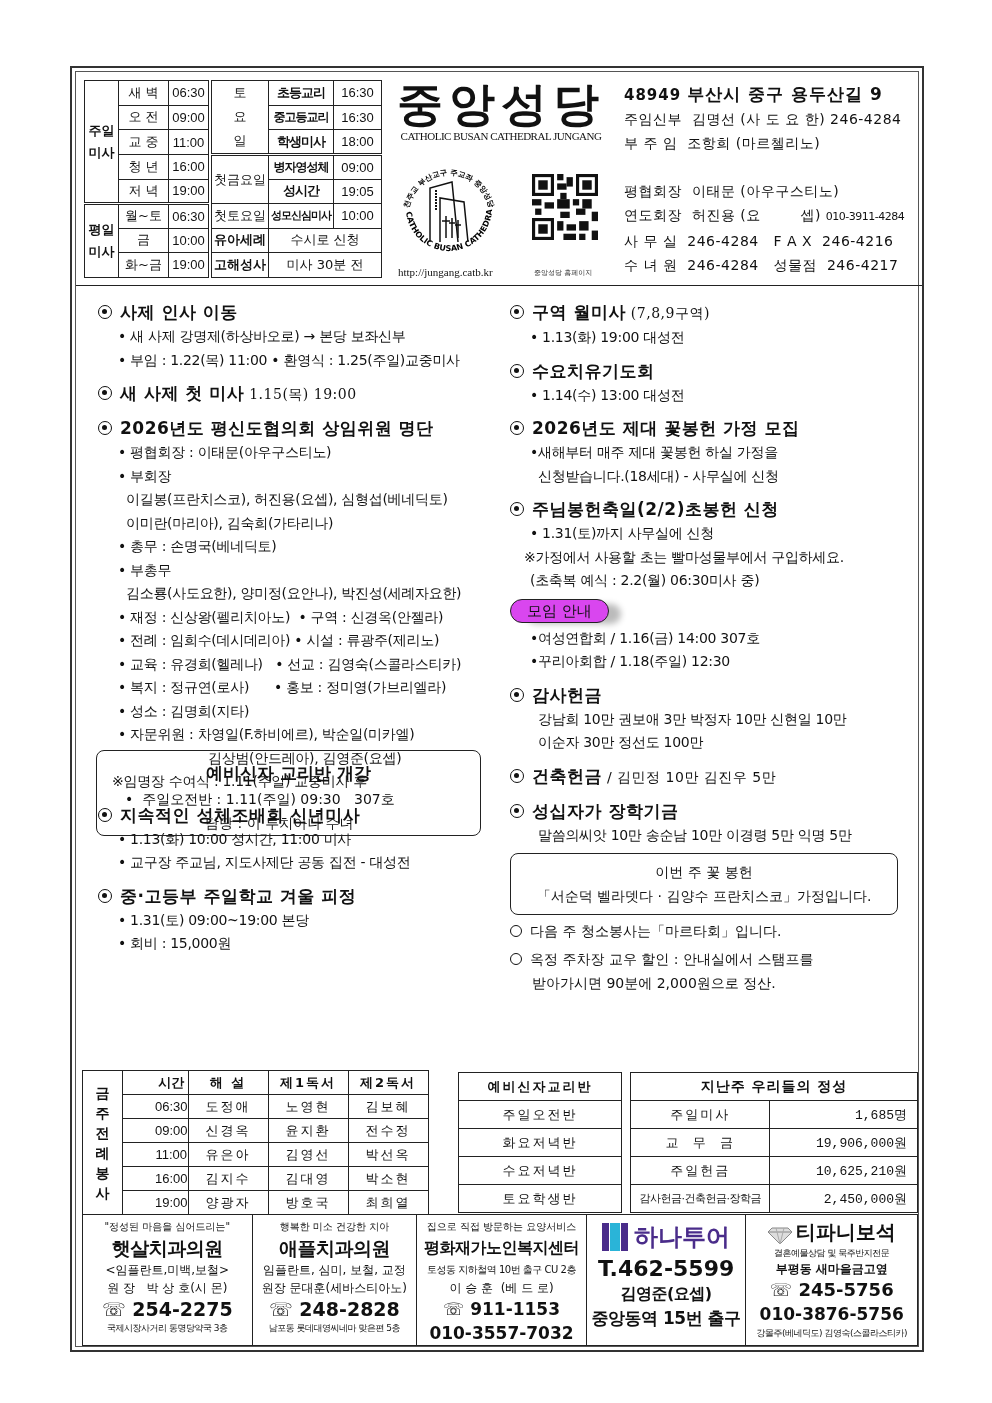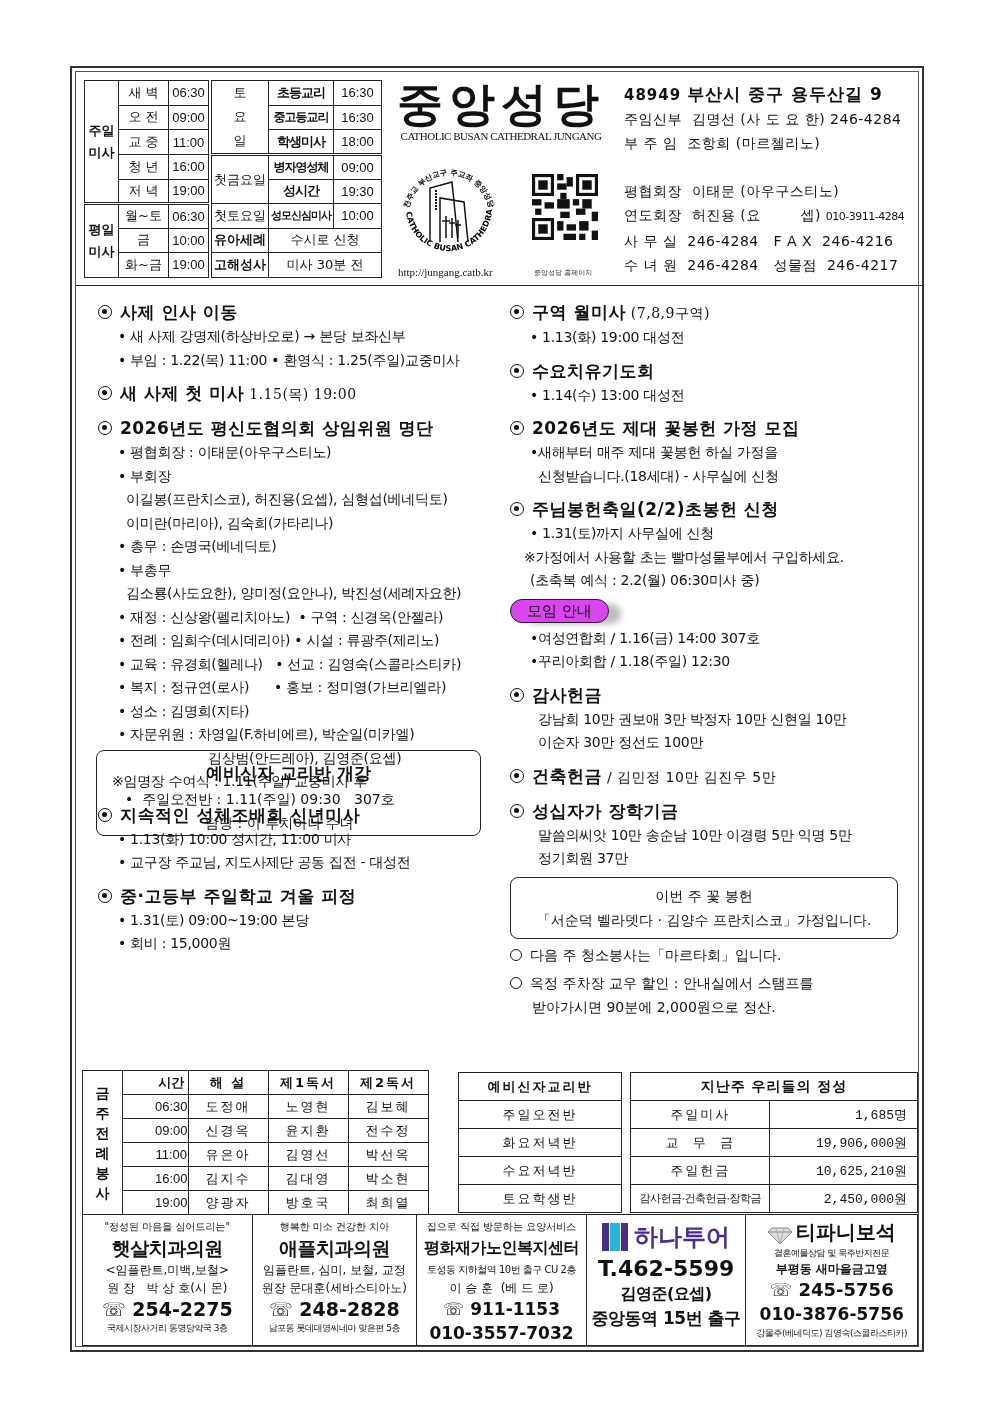--- a/index.html
+++ b/index.html
@@ -126,21 +126,21 @@
         <td class="lbl">청 년</td>
         <td class="tm">16:00</td>
         <td class="sat" rowspan="2" style="border-top:3px double #222">첫금요일</td>
         <td class="ev" style="border-top:3px double #222;font-size:12px">병자영성체</td>
         <td class="et" style="border-top:3px double #222">09:00</td>
       </tr>
       <tr>
         <td class="lbl">저 녁</td>
         <td class="tm">19:00</td>
         <td class="ev">성시간</td>
-        <td class="et">19:30</td>
+        <td class="et">19:05</td>
       </tr>
       <tr class="dbl-top">
         <td class="grp" rowspan="3" style="white-space:pre-line">평일
 미사</td>
         <td class="lbl">월~토</td>
         <td class="tm">06:30</td>
         <td class="sat" style="border-top:1px solid #222">첫토요일</td>
         <td class="ev" style="border-top:1px solid #222;font-size:11px">성모신심미사</td>
         <td class="et" style="border-top:1px solid #222">10:00</td>
       </tr>
@@ -292,21 +292,20 @@
     <div class="line">•꾸리아회합 / 1.18(주일) 12:30</div>
 
     <div class="sec-title" style="margin-top:8px"><span class="bullet-mark"></span><span>감사헌금</span></div>
     <div class="line ind">강남희 10만 권보애 3만 박정자 10만 신현일 10만</div>
     <div class="line ind">이순자 30만 정선도 100만</div>
 
     <div class="sec-title" style="margin-top:8px"><span class="bullet-mark"></span><span>건축헌금</span><span class="ext" style="font-family:'DejaVu Sans',sans-serif"> / 김민정 10만   김진우 5만</span></div>
 
     <div class="sec-title" style="margin-top:8px"><span class="bullet-mark"></span><span>성십자가 장학기금</span></div>
     <div class="line ind">말씀의씨앗 10만 송순남 10만 이경령 5만 익명 5만</div>
-    <div class="line ind">정기회원 37만</div>
 
     <div class="rounded-box flower-box">
       <div>이번 주 꽃 봉헌</div>
       <div>「서순덕 벨라뎃다 · 김양수 프란치스코」가정입니다.</div>
     </div>
 
     <div class="circle-line"><span class="circle-mark"></span><span>다음 주 청소봉사는「마르타회」입니다.</span></div>
     <div class="circle-line"><span class="circle-mark"></span><span>옥정 주차장 교우 할인 : 안내실에서 스탬프를</span></div>
     <div class="circle-line" style="margin-top:0;padding-left:22px">받아가시면 90분에 2,000원으로 정산.</div>
   </div>

